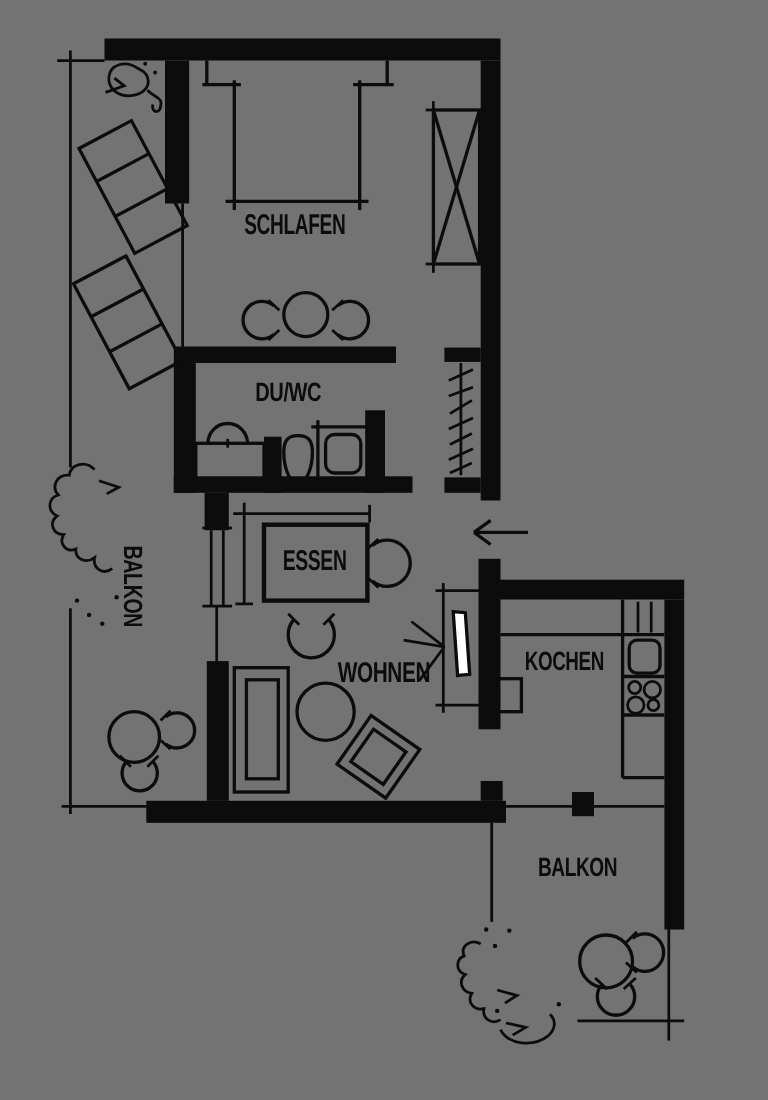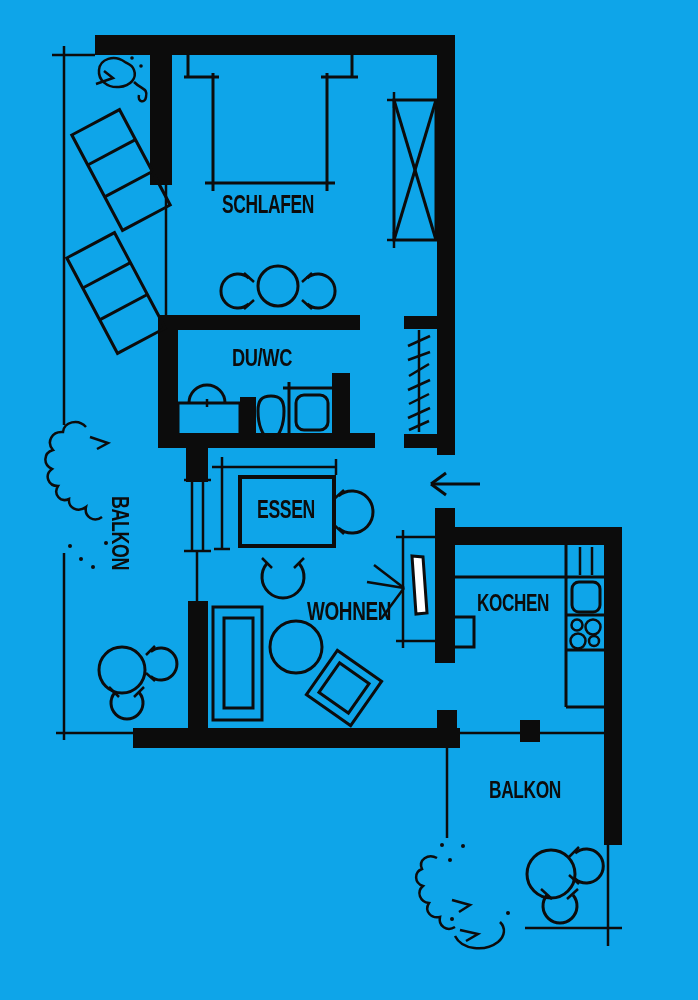--- a/index.html
+++ b/index.html
@@ -1,16 +1,16 @@
 <!DOCTYPE html>
 <html><head>
 <meta charset="utf-8">
 <style>
   html,body{margin:0;padding:0;background:#ffffff;}
-  .stage{position:relative;width:698px;height:1000px;background:#0ea5e9;overflow:hidden;}
+  .stage{position:relative;width:698px;height:1000px;background:#737373;overflow:hidden;}
   svg{display:block;}
   .wall{fill:#0c0c0c;stroke:none;}
   .ln{fill:none;stroke:#0c0c0c;stroke-width:3;stroke-linecap:butt;}
   .ln2{fill:none;stroke:#0c0c0c;stroke-width:2.5;stroke-linecap:butt;}
   .ln4{fill:none;stroke:#0c0c0c;stroke-width:4;stroke-linecap:butt;}
   .leaf{fill:#ffffff;stroke:#0c0c0c;stroke-width:3;}
   .dot{fill:#0c0c0c;stroke:none;}
   .lbl{font-family:"Liberation Sans",sans-serif;font-weight:bold;fill:#0c0c0c;
        text-anchor:middle;dominant-baseline:central;letter-spacing:-0.5px;}
   .fs26{font-size:26px;} .fs24{font-size:24px;}

